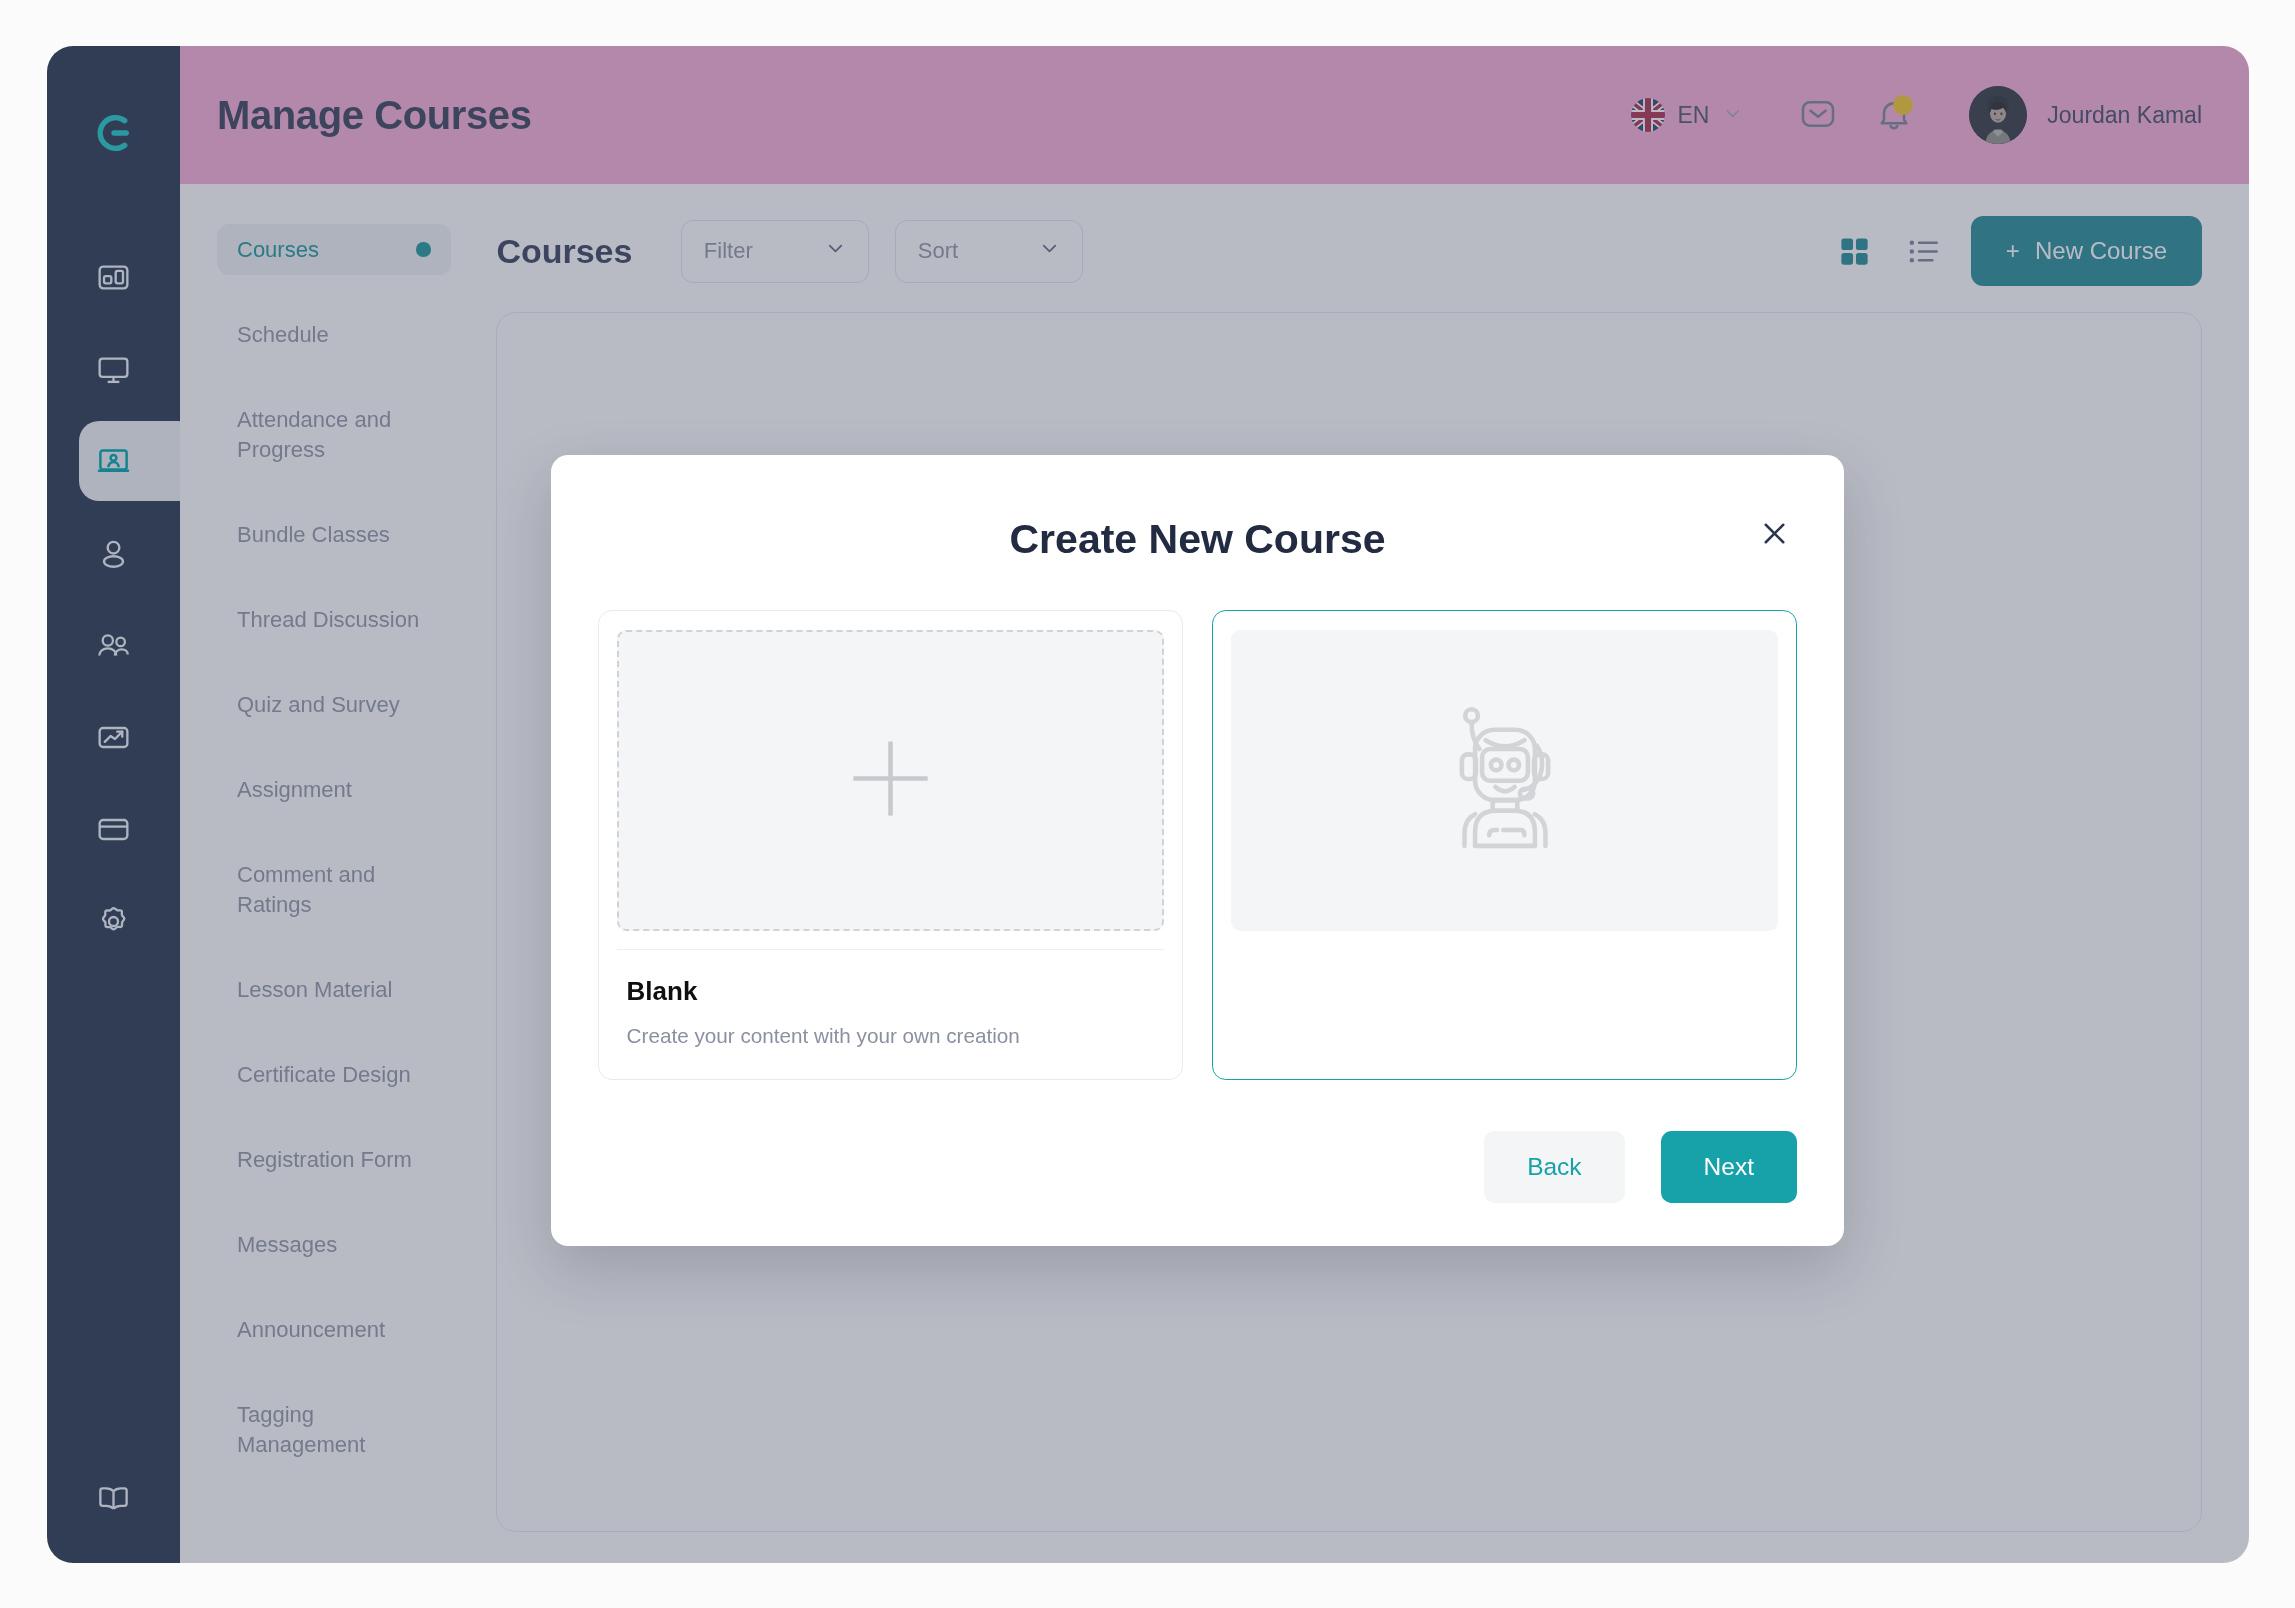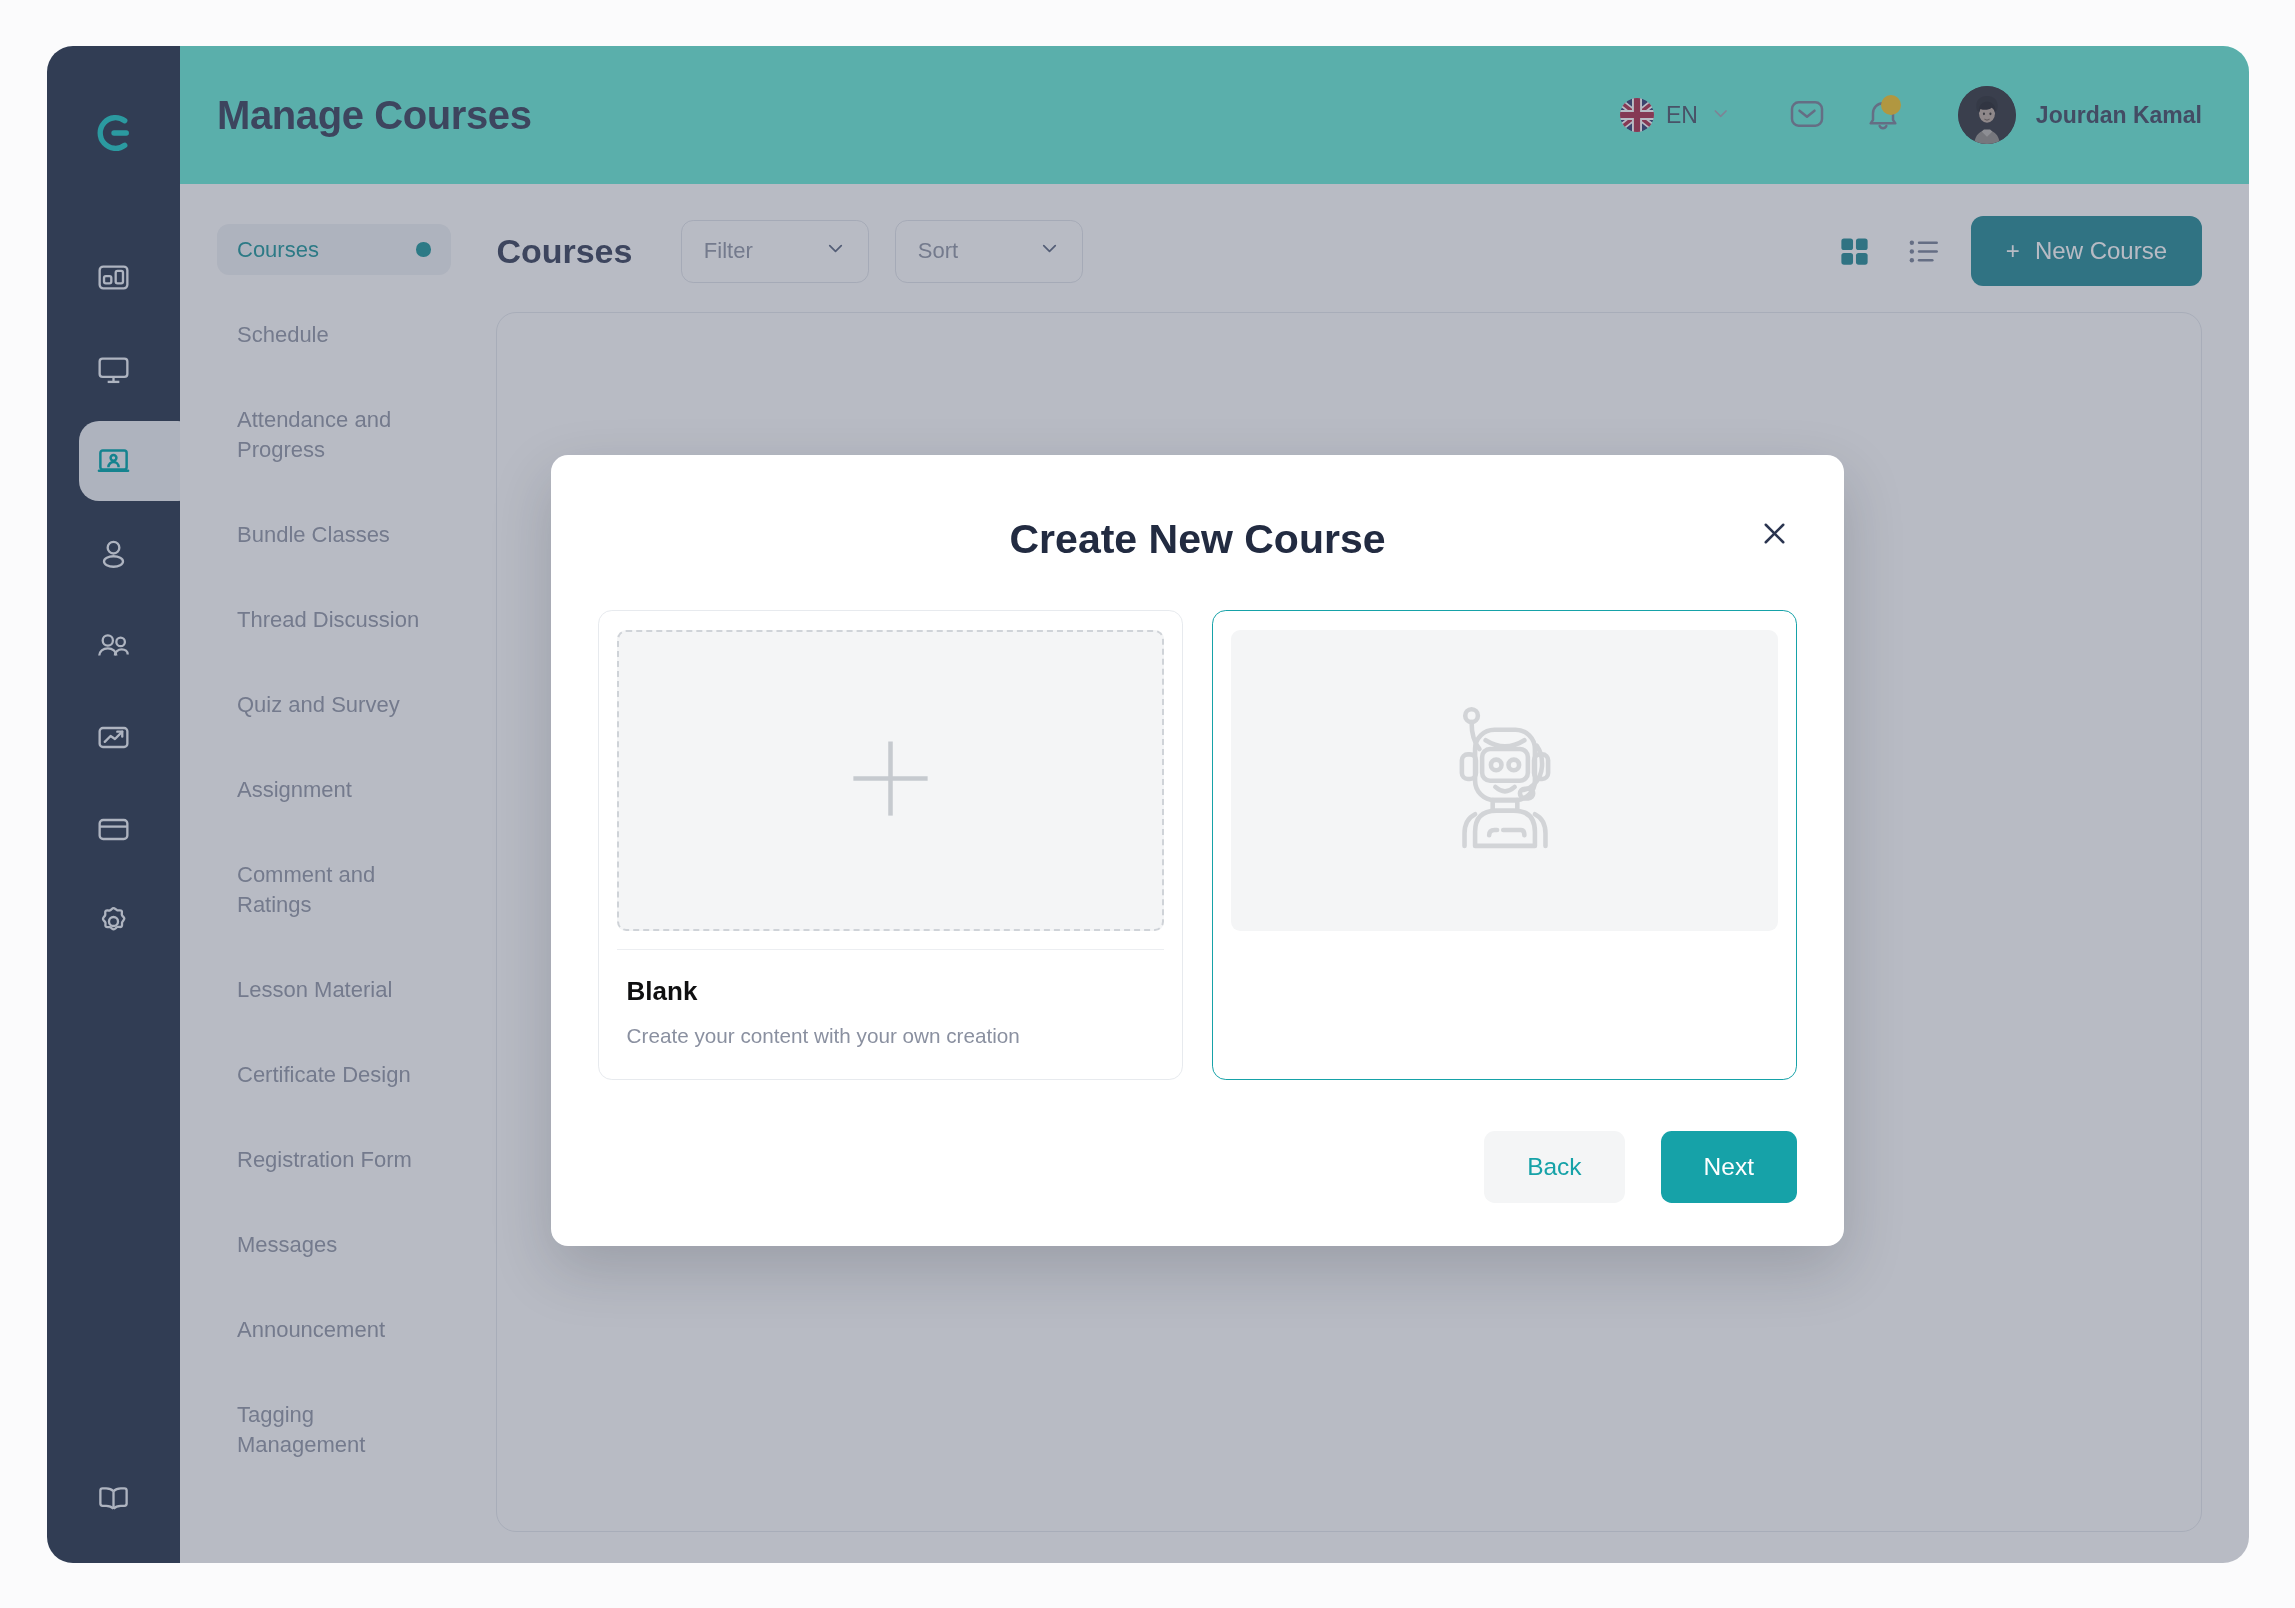--- a/index.html
+++ b/index.html
@@ -68,21 +68,21 @@
     min-width: 0;
   }
 
   
   .topbar {
     height: 138px;
     flex: 0 0 138px;
     display: flex;
     align-items: center;
     padding: 0 47px 0 37px;
-    background: #5eead4;
+    background: #f9a8d4;
   }
   .page-title {
     font-size: 40px;
     font-weight: 700;
     color: #2b3550;
     letter-spacing: -0.4px;
   }
   .topbar-right {
     margin-left: auto;
     display: flex;
@@ -102,21 +102,21 @@
     position: relative;
     margin-right: 18.4px;
   }
   .badge-dot {
     position: absolute;
     width: 20px; height: 20px;
     border-radius: 50%;
     background: #f3c21c;
     top: 9.2px; right: 10.7px;
   }
-  .user-chip { display: flex; align-items: center; gap: 20px; margin-left: 27.5px; font-weight: bold; }
+  .user-chip { display: flex; align-items: center; gap: 20px; margin-left: 27.5px; }
   .avatar {
     width: 58px; height: 58px; border-radius: 50%;
     background: #2f3440;
     overflow: hidden; position: relative;
     flex: 0 0 58px;
   }
   .avatar svg { display: block; }
   .user-name { font-size: 23px; color: #36405a; white-space: nowrap; }
 
   

